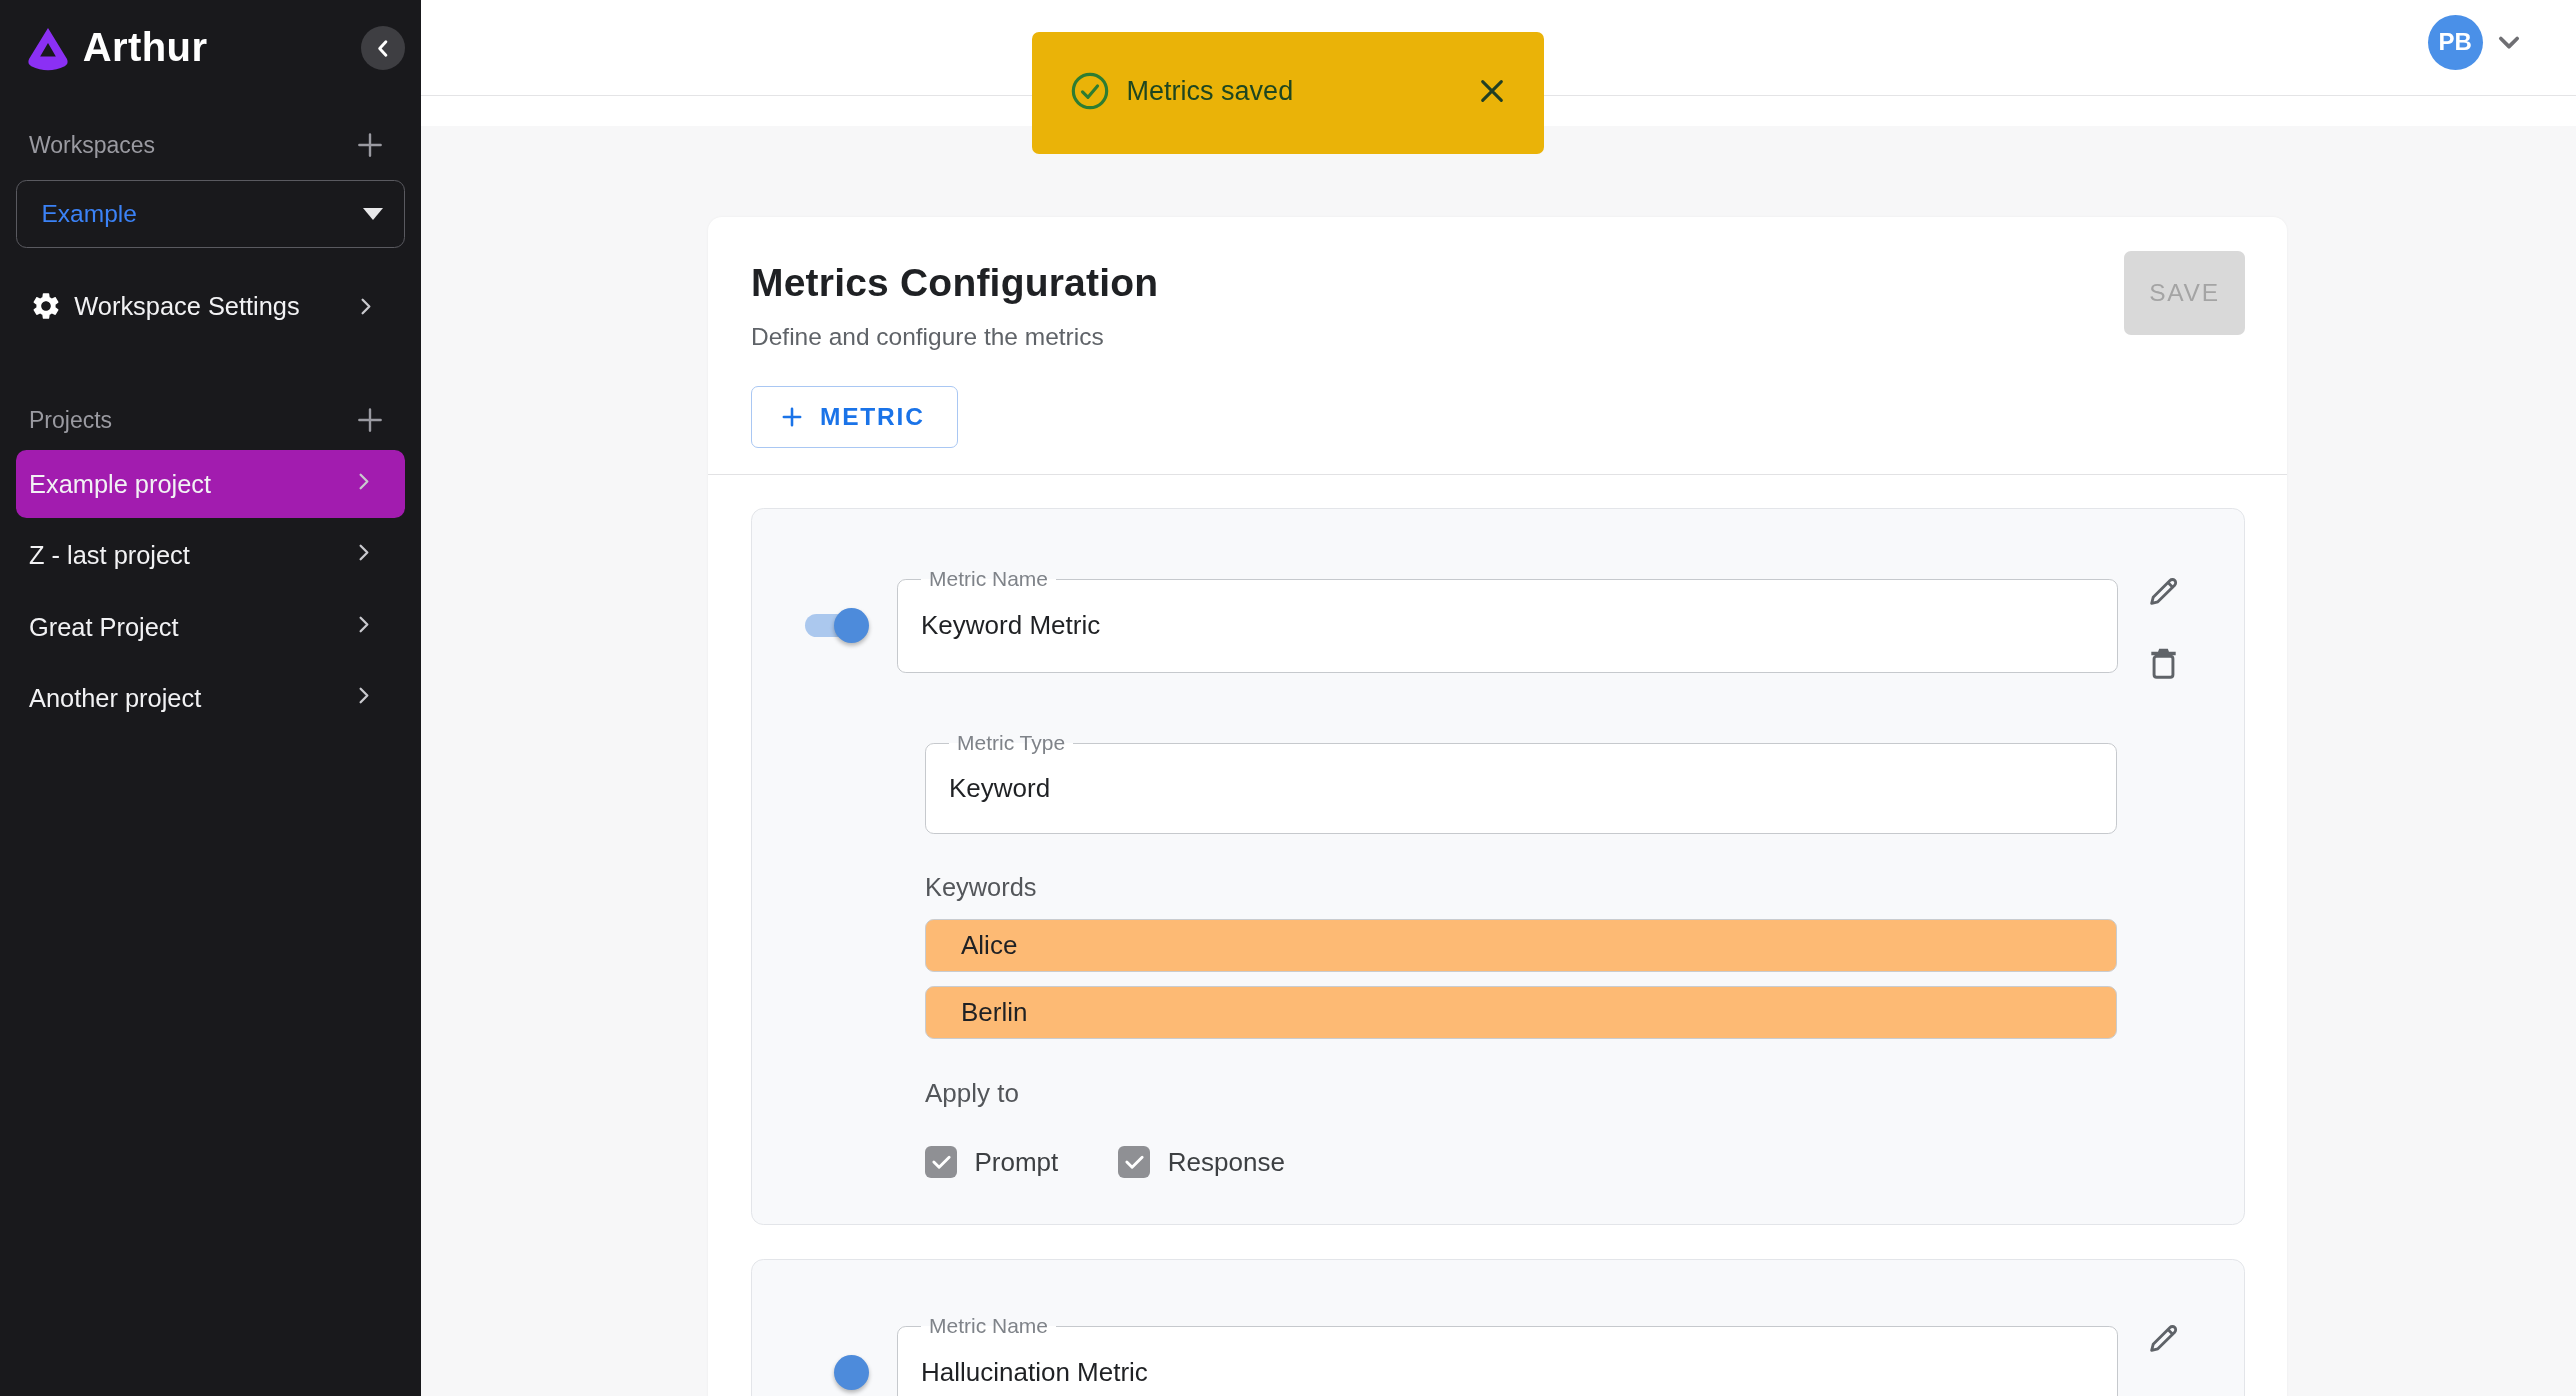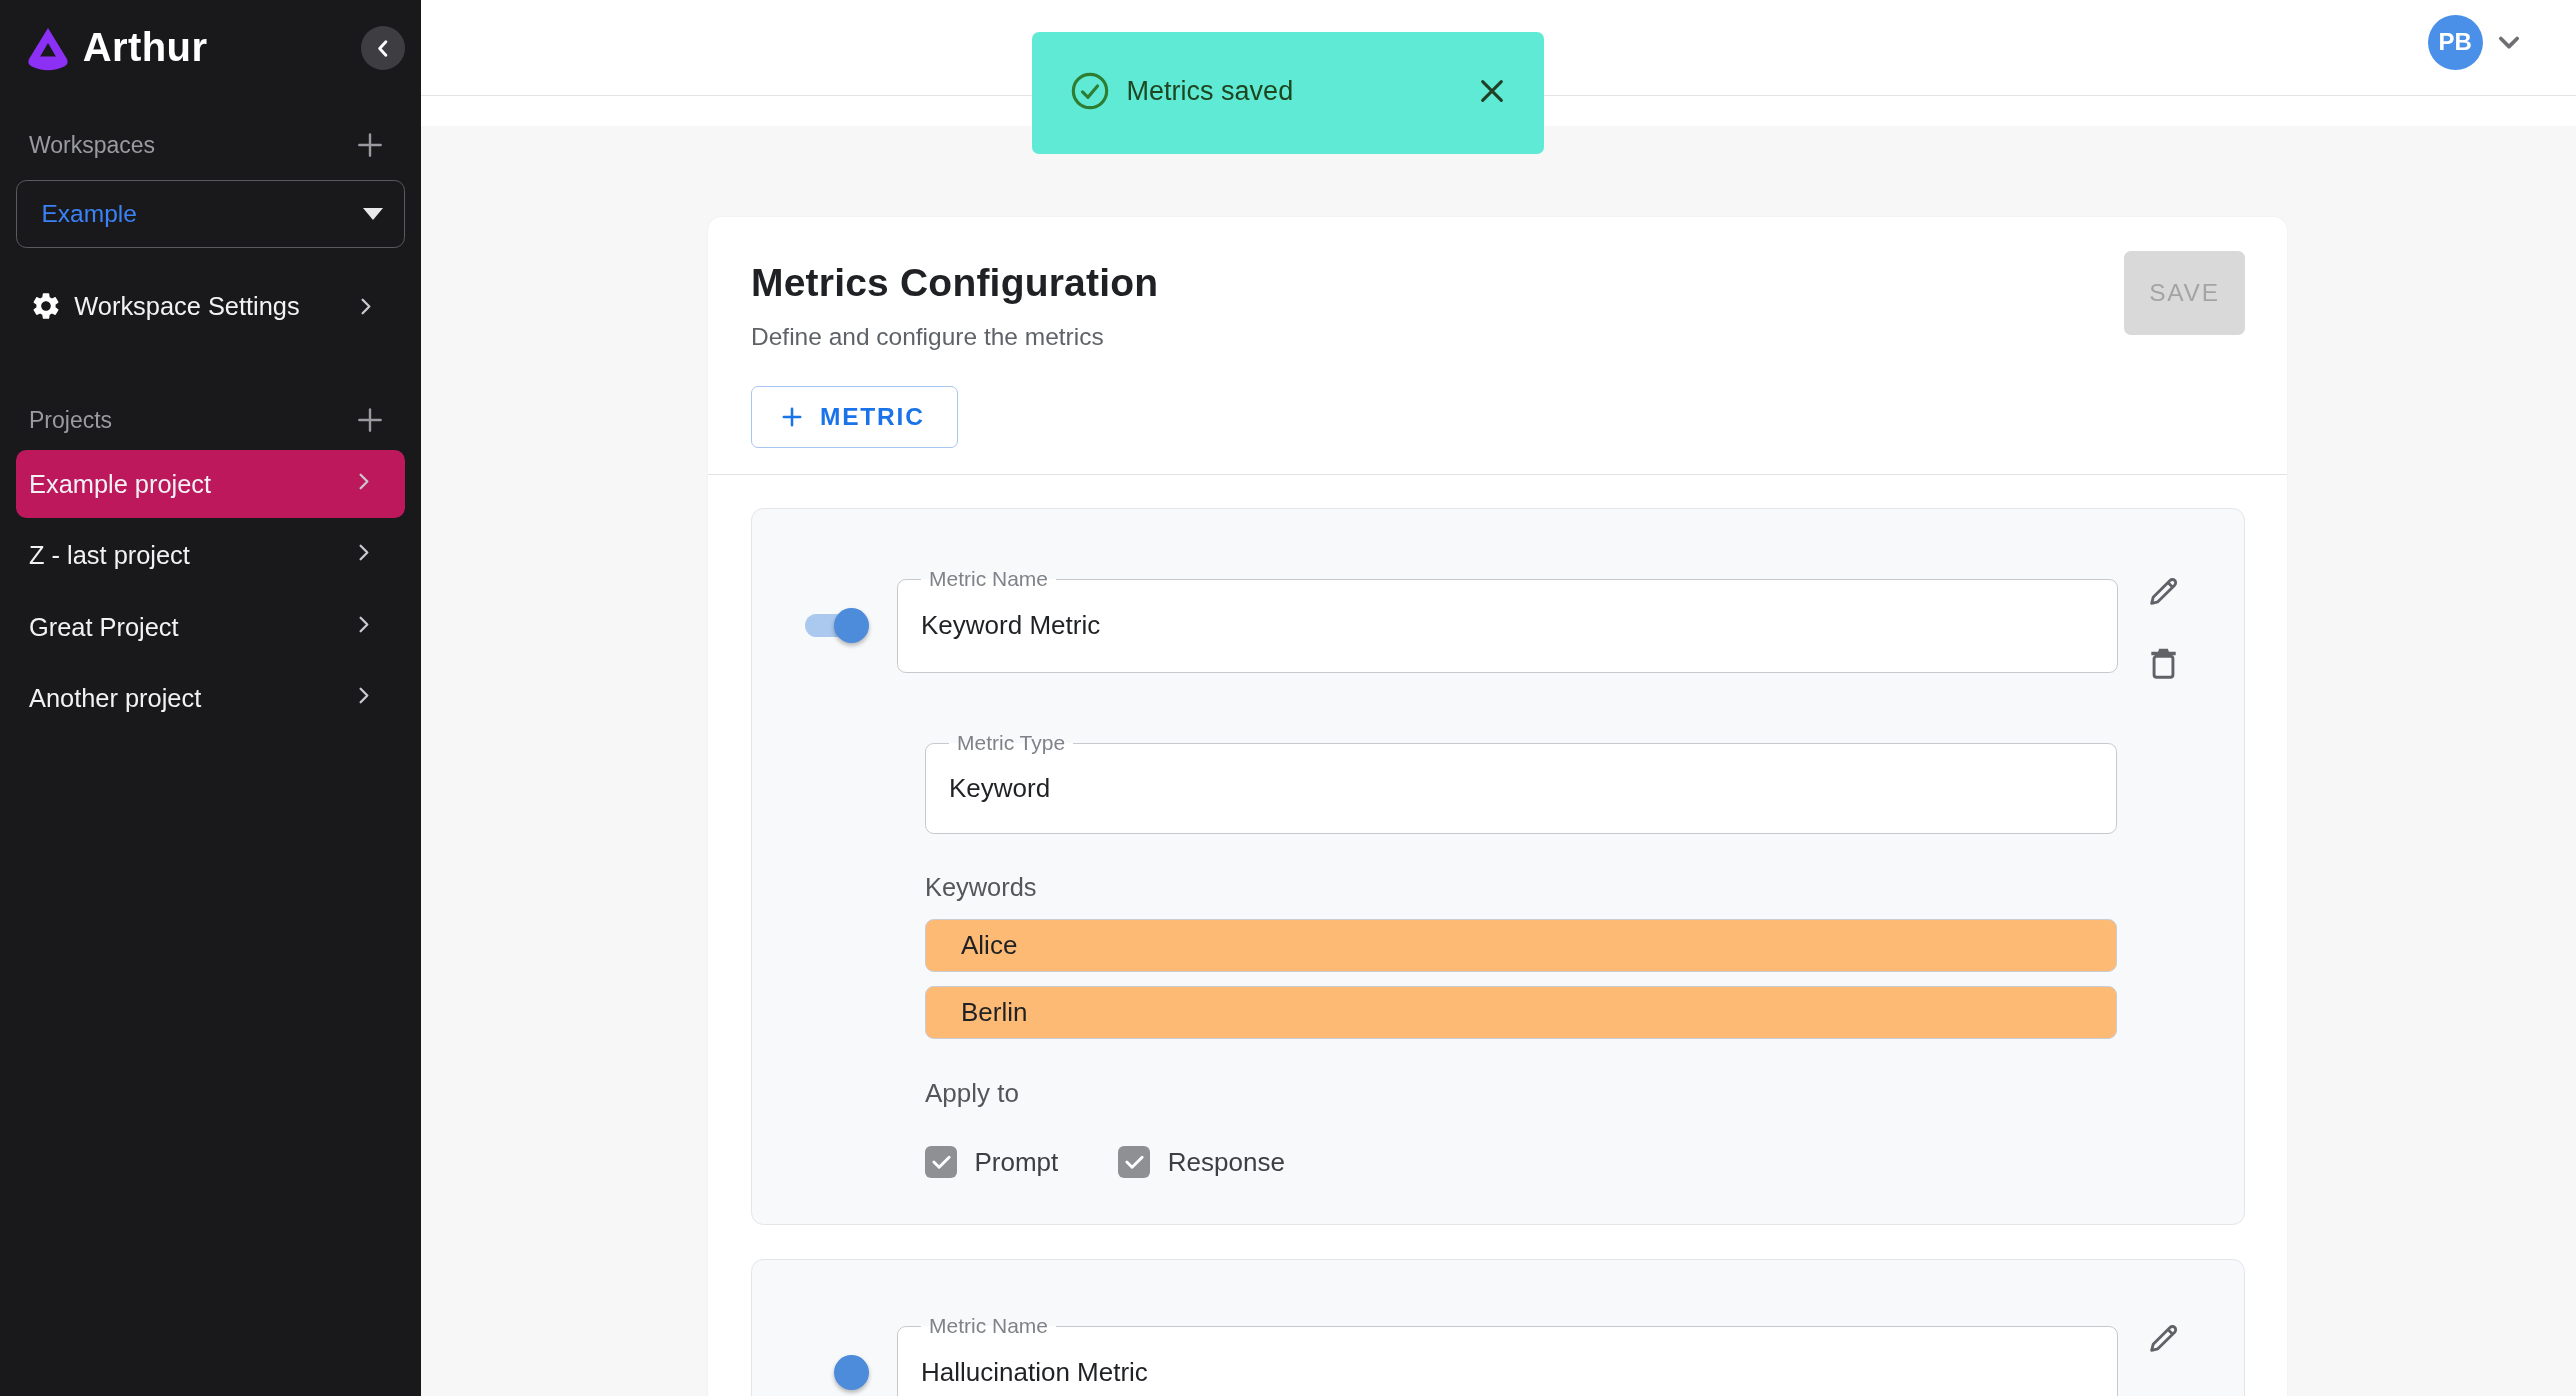--- a/index.html
+++ b/index.html
@@ -42,21 +42,21 @@
     height: 56px; margin-bottom: 7px; display: flex; align-items: center; gap: 5.3px;
     padding: 0 44px 0 30px; font-size: 25.4px; color: #f2f2f4; cursor: pointer; position: relative;
   }
   .nav-item .nav-ico { width: 39px; display: flex; justify-content: flex-start; }
   .row-chevron { position: absolute; right: 44px; display: flex; }
   .projects-list { margin-top: 14px; padding: 0 16px; }
   .project-row {
     height: 68px; border-radius: 10.5px; display: flex; align-items: center; justify-content: space-between;
     padding: 0 30px 0 13px; font-size: 25.4px; color: #f2f2f4; cursor: pointer; margin-bottom: 3.5px;
   }
-  .project-row.active { background: #be185d; justify-content: space-between; }
+  .project-row.active { background: #a21caf; justify-content: space-between; }
 
   
   .main { flex: 1; display: flex; flex-direction: column; height: 100%; }
   .topbar { height: 96px; background: #ffffff; border-bottom: 1.8px solid #e4e4e6; position: relative; }
   .topbar { }
   .avatar-wrap { position: absolute; right: 53px; top: 0; height: 84px; display: flex; align-items: center; gap: 12.3px; }
   .avatar2 {
     width: 55px; height: 55px; border-radius: 50%; background: #4a90e8; color: #fff;
     font-size: 24px; font-weight: 600; display: flex; align-items: center; justify-content: center; cursor: pointer;
   }
@@ -122,21 +122,21 @@
   .check-item { display: flex; align-items: center; gap: 17.5px; cursor: pointer; }
   .cbox {
     width: 32px; height: 32px; border-radius: 6.1px; background: #8f9094;
     display: flex; align-items: center; justify-content: center;
   }
   .check-item .check-label { font-size: 26px; color: #3d4043; }
 
   
   .toast {
     position: absolute; left: 50%; transform: translateX(-50%); top: 32px;
-    width: 512px; height: 122px; background: #5eead4; border-radius: 7px;
+    width: 512px; height: 122px; background: #eab308; border-radius: 7px;
     display: flex; align-items: center; padding: 0 36px 4px 38px; z-index: 10;
   }
   .toast-text { margin-left: 16.6px; font-size: 27px; font-weight: 500; color: #1e4620; flex: 1; }
   .toast-close { background: none; border: none; cursor: pointer; display: flex; padding: 0; color: #213f24; }
 </style>
 </head>
 <body>
 
 <div class="app">
 

